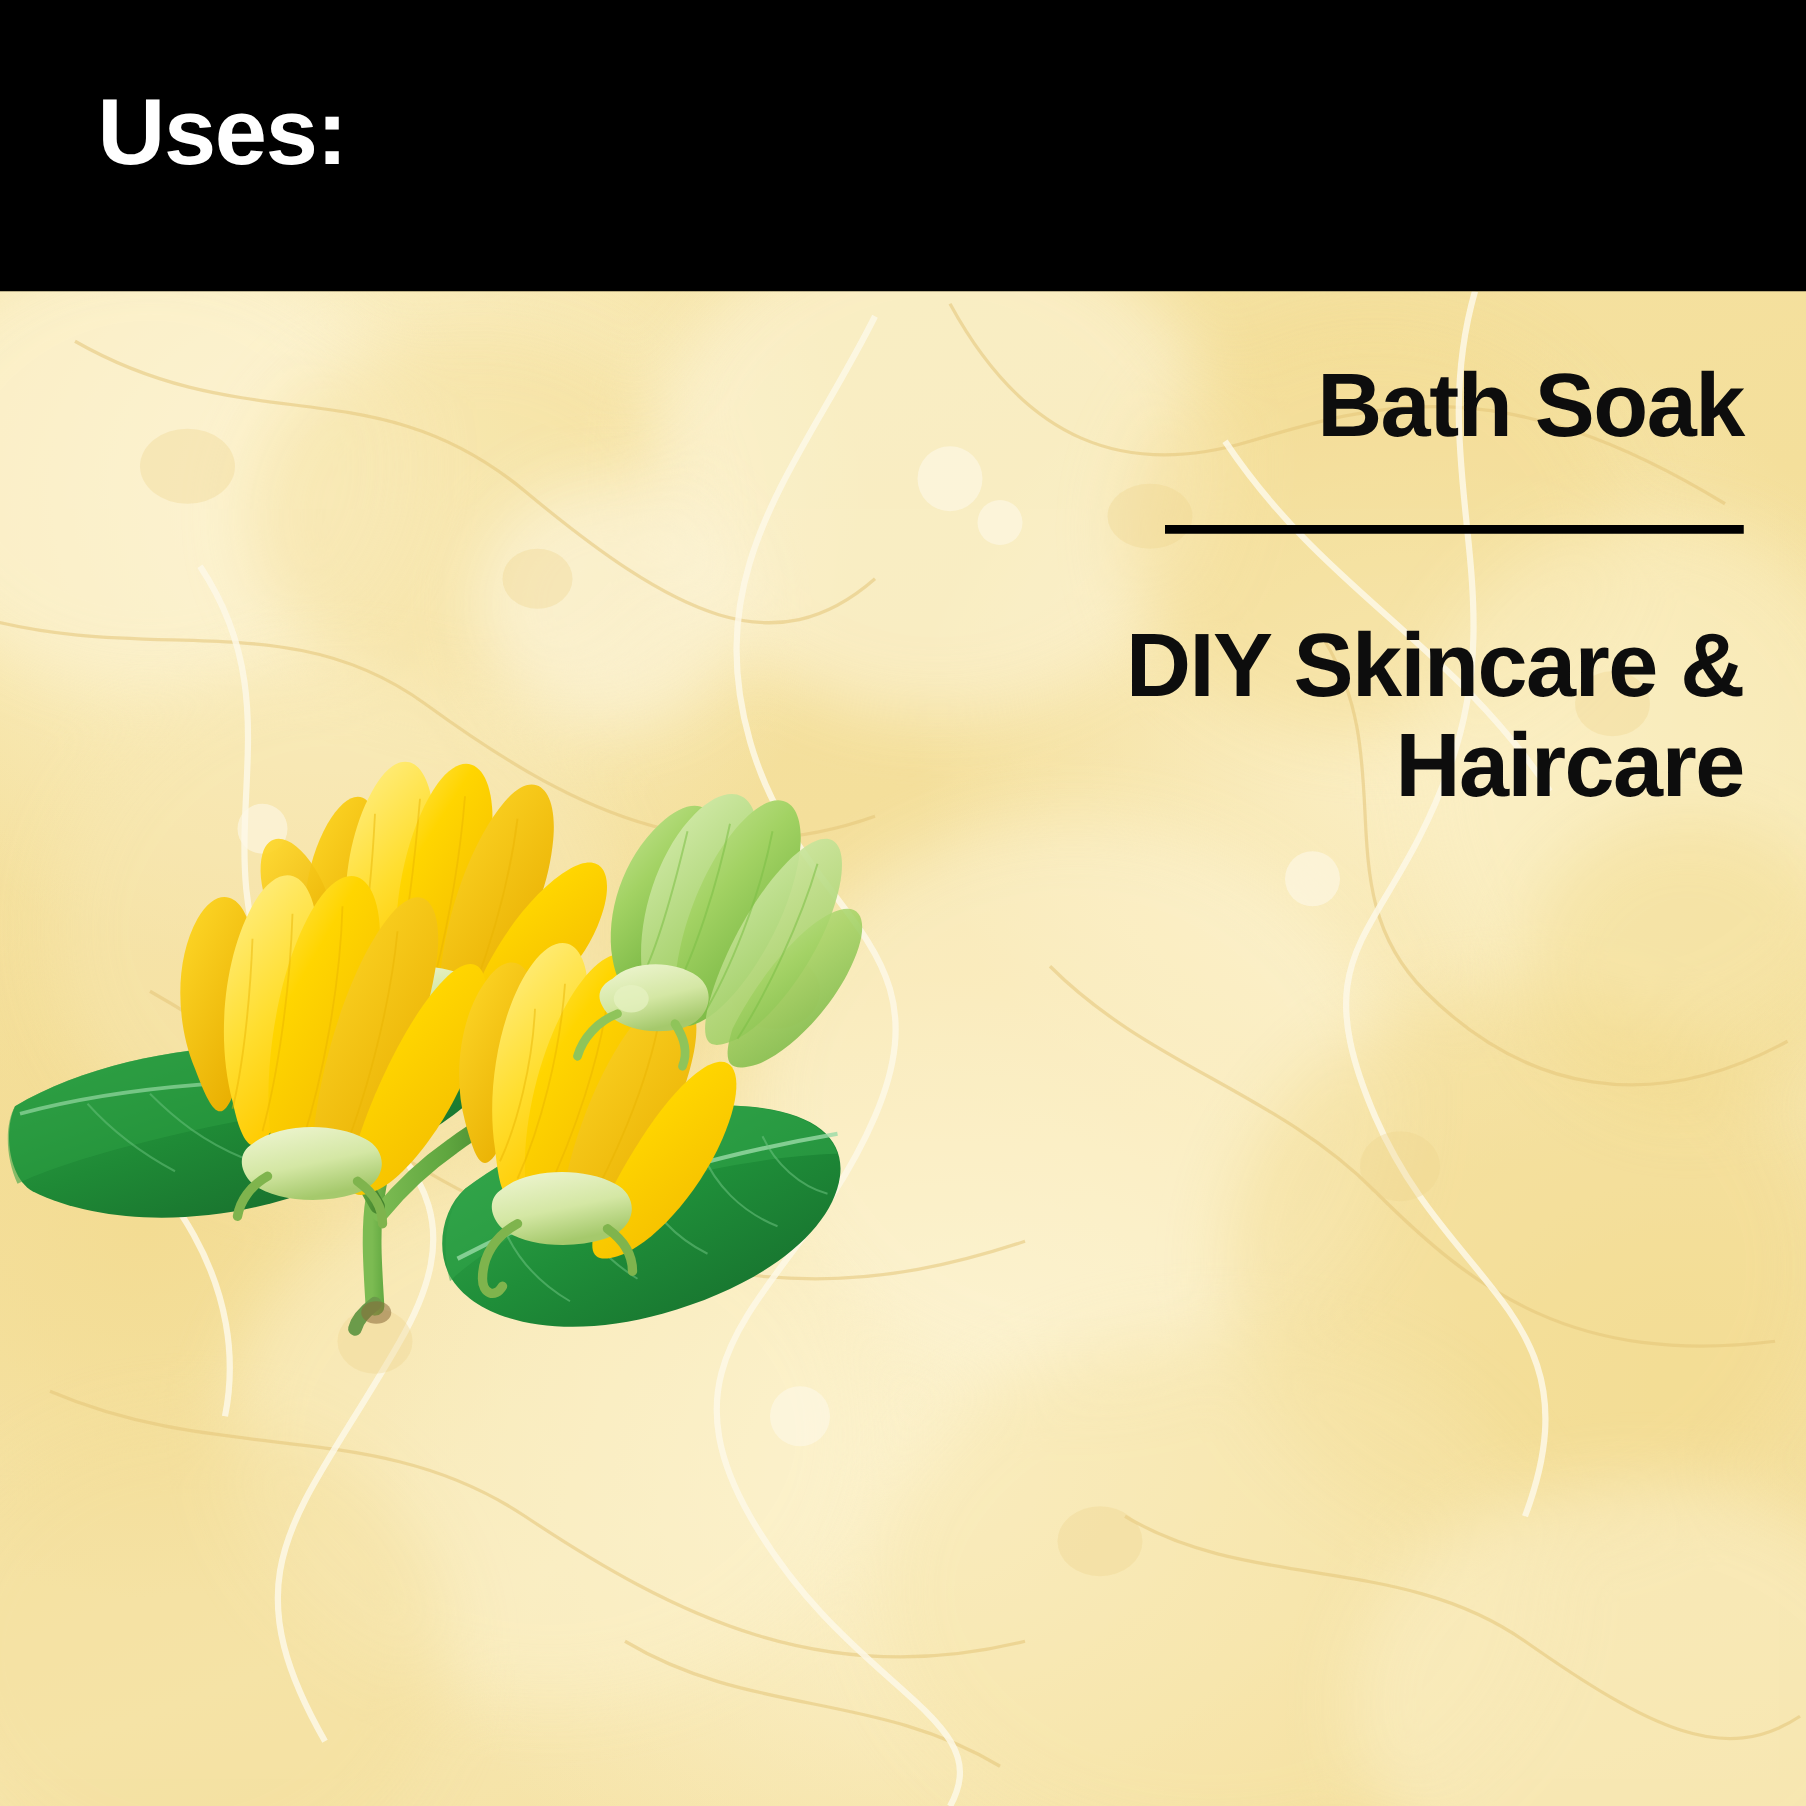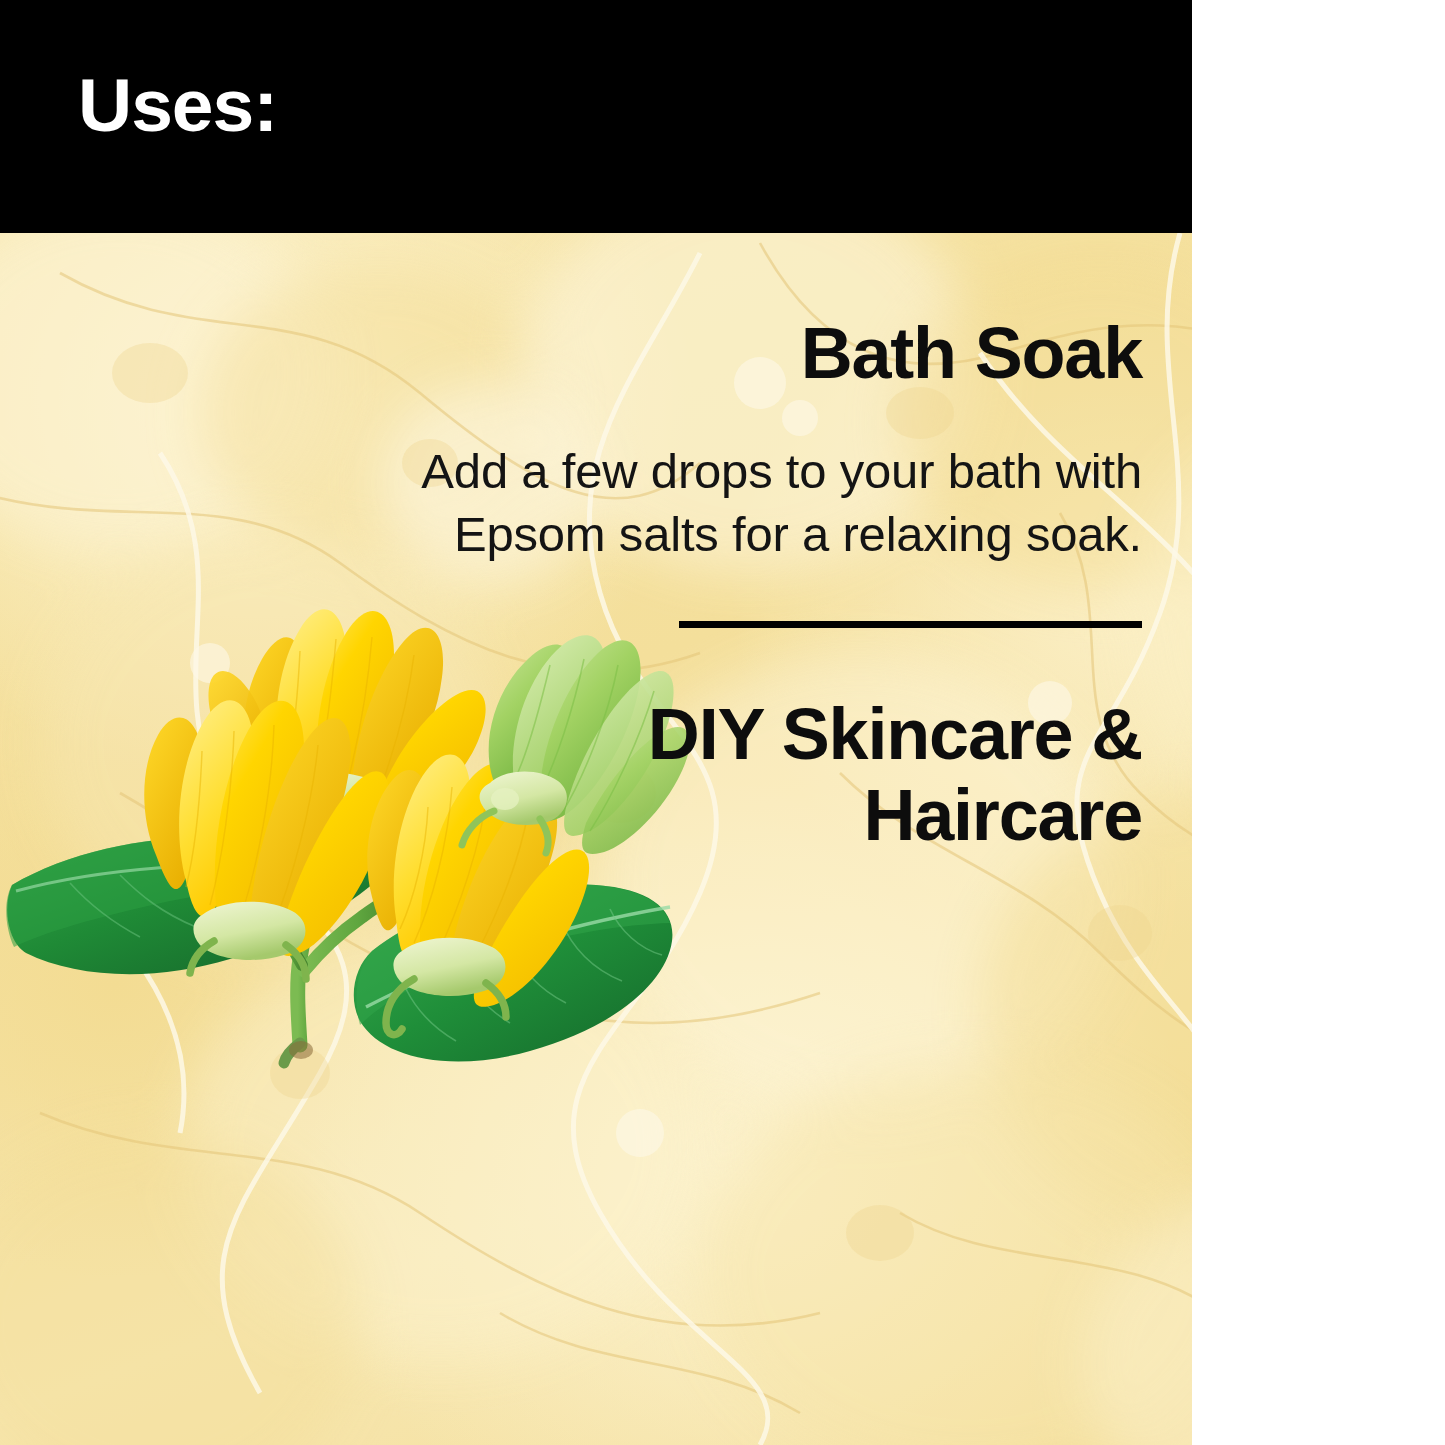--- a/index.html
+++ b/index.html
@@ -5,21 +5,21 @@
   html, body {
     margin: 0;
     padding: 0;
     background: #ffffff;
   }
   body {
     font-family: "Liberation Sans", sans-serif;
   }
   .poster {
     position: relative;
-    width: 1192px;
+    width: 1445px;
     height: 1445px;
     overflow: hidden;
     background: #F6E3A2;
   }
 
   
   .header-bar {
     position: absolute;
     left: 0;
     top: 0;
@@ -79,21 +79,20 @@
 
   
   .text-col {
     position: absolute;
     right: 50px;
     top: 233px;
     width: 760px;
     z-index: 20;
     text-align: right;
     color: #111111;
-    margin-top: 28px;
   }
   .section-title {
     font-family: "Liberation Sans", sans-serif;
     font-weight: bold;
     font-size: 72px;
     line-height: 1.12;
     letter-spacing: -1.2px;
     color: #0d0d0d;
   }
   .section-body {
@@ -382,21 +381,20 @@
         <path d="M 540 264 C 548 276, 550 288, 546 298" fill="none" stroke="#8FC45A" stroke-width="7" stroke-linecap="round"></path>
         <ellipse cx="505" cy="244" rx="14" ry="11" fill="#E6F1C2" opacity="0.75"></ellipse>
       </g>
     </svg>
   </div>
 
   <div class="text-col">
 
     <div class="section-title" id="sec1-title">Bath Soak</div>
 
-    <div class="section-body" id="sec1-body">Add a few drops to your bath with Epsom salts for a relaxing soak.</div>
 
     <div class="rule"></div>
 
     <div class="section-title" id="sec2-title">DIY Skincare &amp; Haircare</div>
 
 
   </div>
 
 </div>
 

